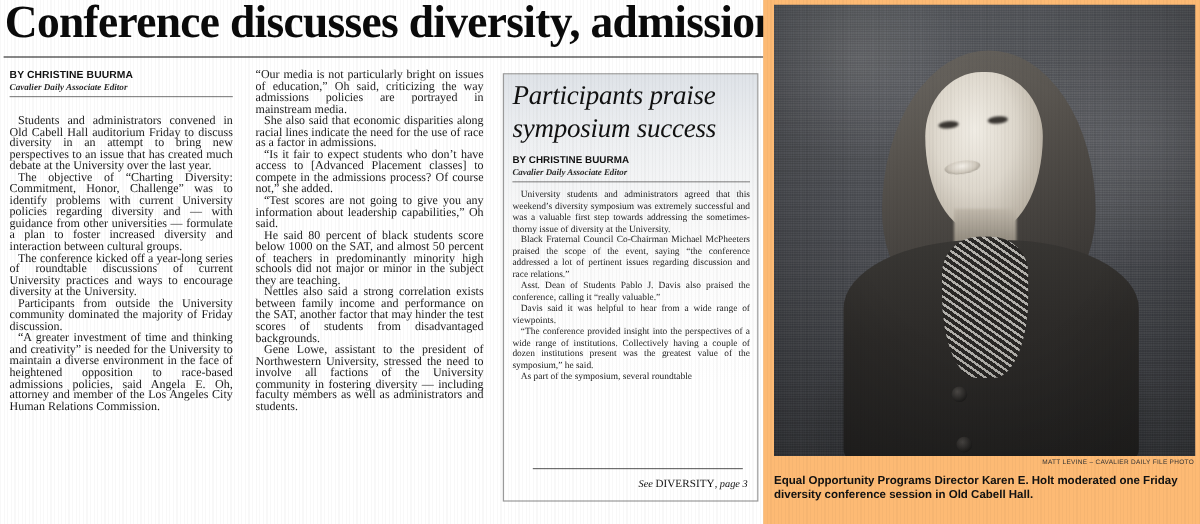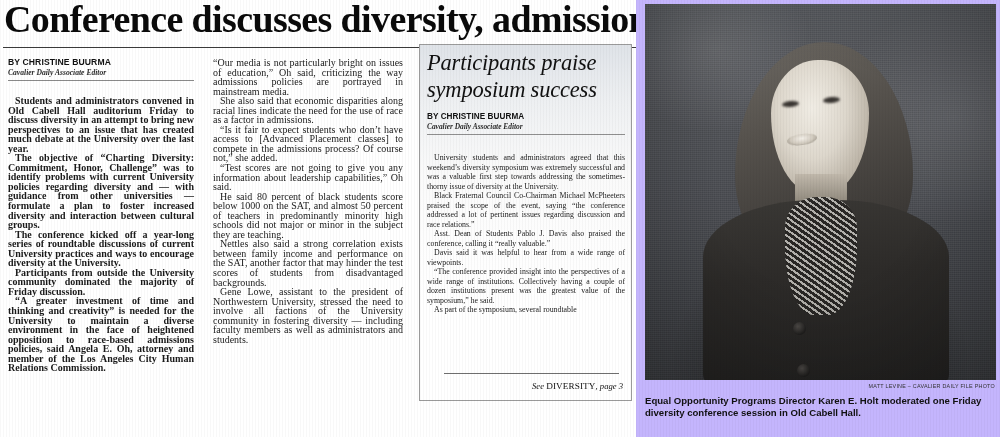--- a/index.html
+++ b/index.html
@@ -60,21 +60,21 @@
     line-height: 9.55px;
     text-align: justify;
     color: #1a1a1a;
   }
   .col p {
     margin: 0;
     text-indent: 7px;
   }
   .col p.noindent { text-indent: 0; }
 
-  #col1 { left: 8px;   top: 96px;  width: 186px; font-weight: bold; }
+  #col1 { left: 8px;   top: 96px;  width: 186px; }
   #col2 { left: 213px; top: 58px;  width: 190px; }
 
   
   .byline-block {
     position: absolute;
     left: 8px; top: 57px;
     width: 186px;
   }
   .byline-name {
     font-family: "Liberation Sans", sans-serif;
@@ -94,21 +94,21 @@
   .byline-rule {
     margin-top: 3px;
     width: 100%;
     height: 1px;
     background: #8a8a8a;
   }
 
   
   .sidebar {
     position: absolute;
-    left: 419px; top: 44px;
+    left: 419px; top: 61px;
     width: 213px; height: 357px;
     border: 1px solid #9a9a9a;
     background:
       linear-gradient(180deg,
         #dfe3e8 0px, #e6e9ed 26px, #eef0f2 58px,
         #f4f5f6 92px, #fafafa 130px, #fdfdfd 190px, #ffffff 260px);
     box-sizing: border-box;
     overflow: hidden;
   }
   .sidebar-inner {
@@ -140,21 +140,21 @@
     margin-top: 1px;
     color: #2a2a2a;
   }
   .sidebar-rule {
     margin-top: 3px;
     width: 100%;
     height: 1px;
     background: #8f8f8f;
   }
   .sidebar-body {
-    margin-top: 18px;
+    margin-top: 5px;
     font-size: 7.85px;
     line-height: 9.5px;
     text-align: justify;
     color: #1a1a1a;
   }
   .sidebar-body p { margin: 0; text-indent: 7px; }
 
   .jump-rule {
     position: absolute;
     left: 24px; bottom: 26px;
@@ -173,21 +173,21 @@
     font-weight: normal;
     font-size: 9.2px;
     letter-spacing: 0.1px;
   }
 
   
   .photo-zone {
     position: absolute;
     left: 636px; top: 0;
     width: 364px; height: 437px;
-    background: #c4b5fd;
+    background: #fdba74;
   }
   .photo {
     position: absolute;
     left: 9px; top: 4px;
     width: 351px; height: 376px;
     overflow: hidden;
     background: #4a4c50;
   }
   .photo-grain {
     position: absolute;

